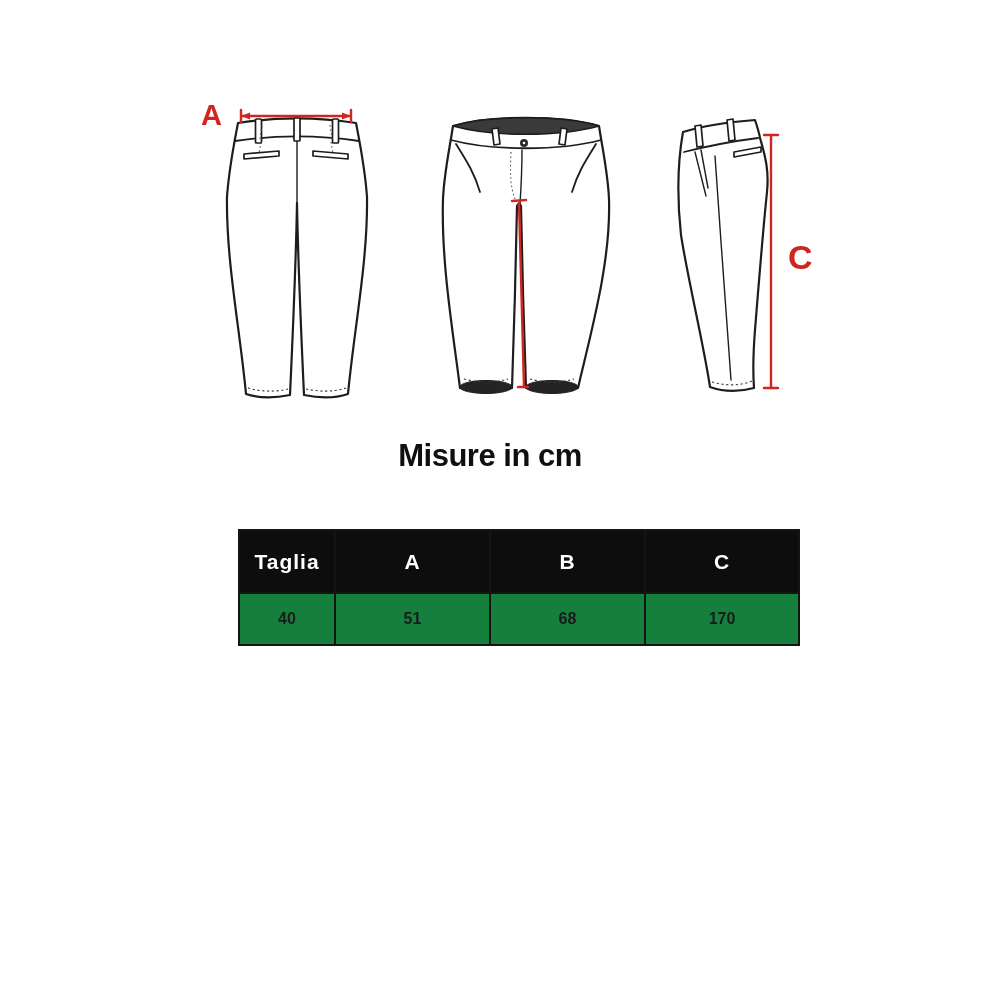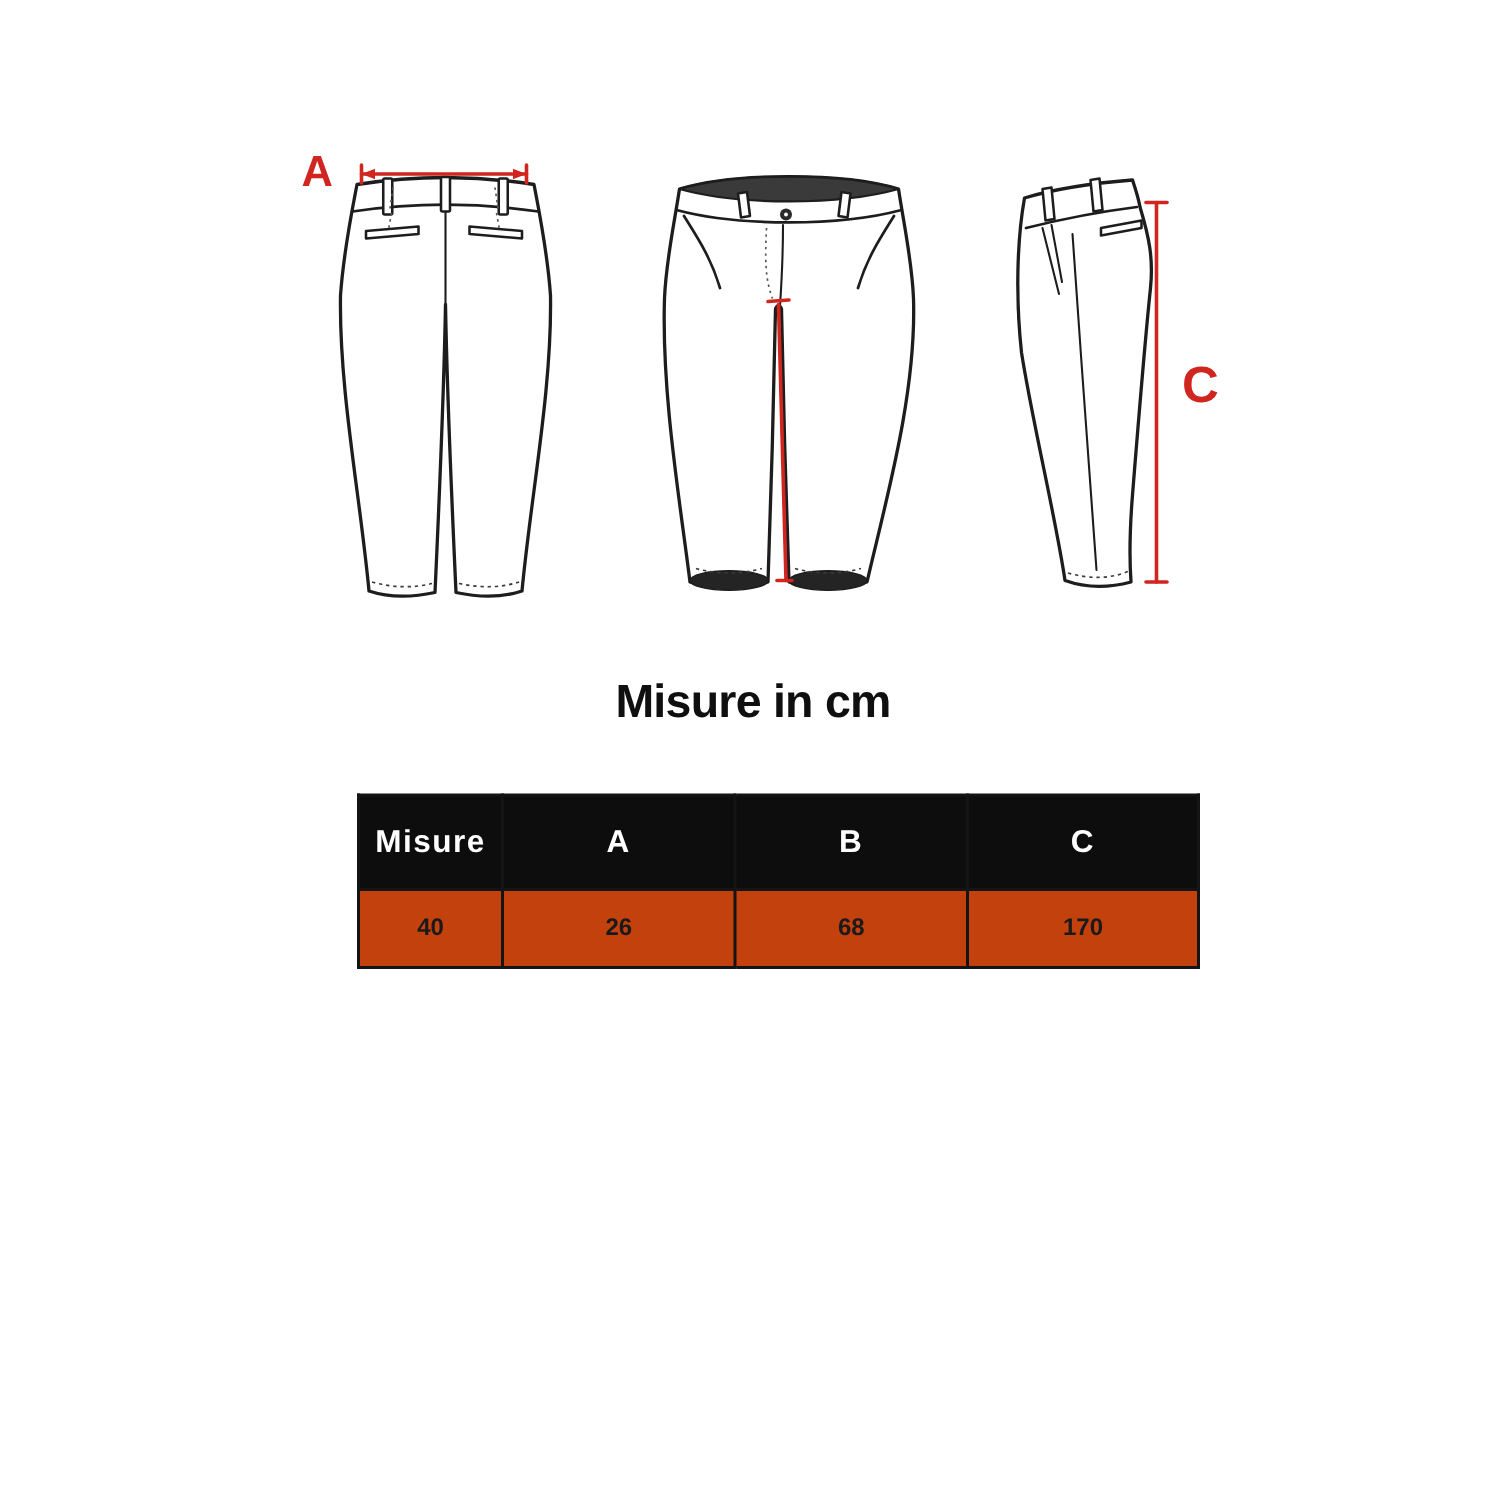--- a/index.html
+++ b/index.html
@@ -24,21 +24,21 @@
     line-height: 1;
     letter-spacing: 0;
   }
   .label-a { left: 201px; top: 101px; font-size: 29px; }
   .label-b { left: 544px; top: 241px; font-size: 34px; }
   .label-c { left: 788px; top: 240px; font-size: 34px; }
 
   .title {
     position: absolute;
     left: 0; top: 438px; width: 980px;
-    margin: 12px;
+    margin: 0;
     text-align: center;
     font-size: 31px;
     font-weight: bold;
     letter-spacing: -0.5px;
     color: #0f0f0f;
   }
 
   table.size-table {
     position: absolute;
     left: 238px; top: 529px;
@@ -54,21 +54,21 @@
     font-weight: bold;
   }
   table.size-table th {
     background: var(--table-header-bg, #0d0d0d);
     color: var(--table-header-text, #ffffff);
     height: 61px;
     font-size: 21px;
     letter-spacing: 1px;
   }
   table.size-table td {
-    background: #c2410c;
+    background: #15803d;
     color: var(--table-body-text, #1a1a1a);
     height: 50px;
     font-size: 16px;
   }
 
   
   .ink-outline { fill: #ffffff; stroke: var(--line-dark, #1d1d1d); stroke-width: 2.2; stroke-linejoin: round; stroke-linecap: round; }
   .ink-line    { fill: none; stroke: var(--line-dark, #1d1d1d); stroke-width: 1.8; stroke-linecap: round; }
   .ink-thin    { fill: none; stroke: var(--line-dark, #1d1d1d); stroke-width: 1.4; stroke-linecap: round; }
   .ink-dotted  { fill: none; stroke: #555555; stroke-width: 1.1; stroke-dasharray: 1.6 2.6; }
@@ -157,29 +157,29 @@
 
   <table class="size-table">
     <colgroup>
       <col style="width:96px">
         <col style="width:155px">
         <col style="width:155px">
         <col style="width:154px">
     </colgroup>
     <thead>
       <tr>
-        <th>Misure</th>
+        <th>Taglia</th>
         <th>A</th>
         <th>B</th>
         <th>C</th>
       </tr>
     </thead>
     <tbody>
       <tr>
         <td>40</td>
-        <td>26</td>
+        <td>51</td>
         <td>68</td>
         <td>170</td>
       </tr>
     </tbody>
   </table>
 
 </div>
 
 </body></html>

